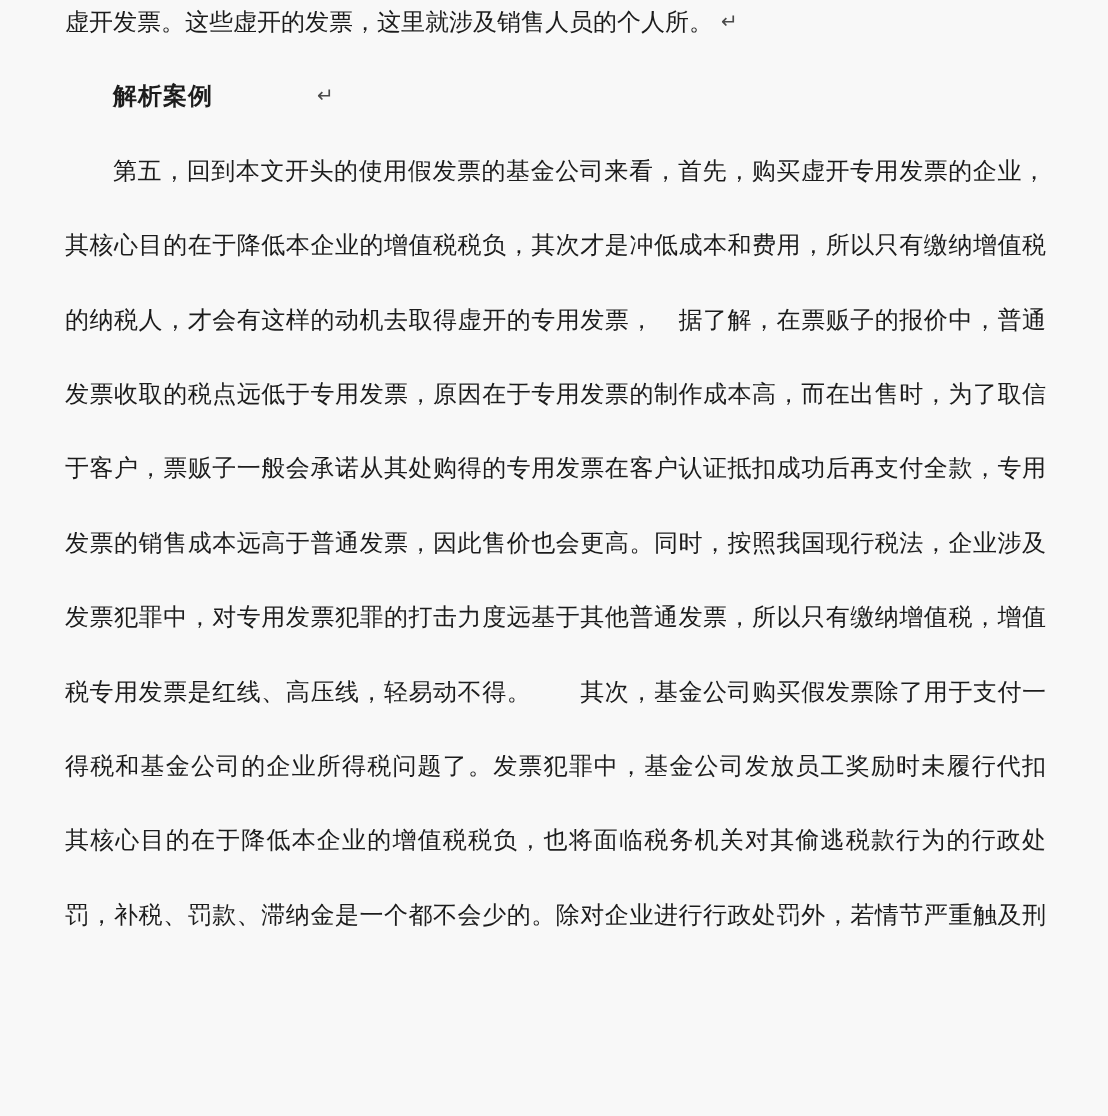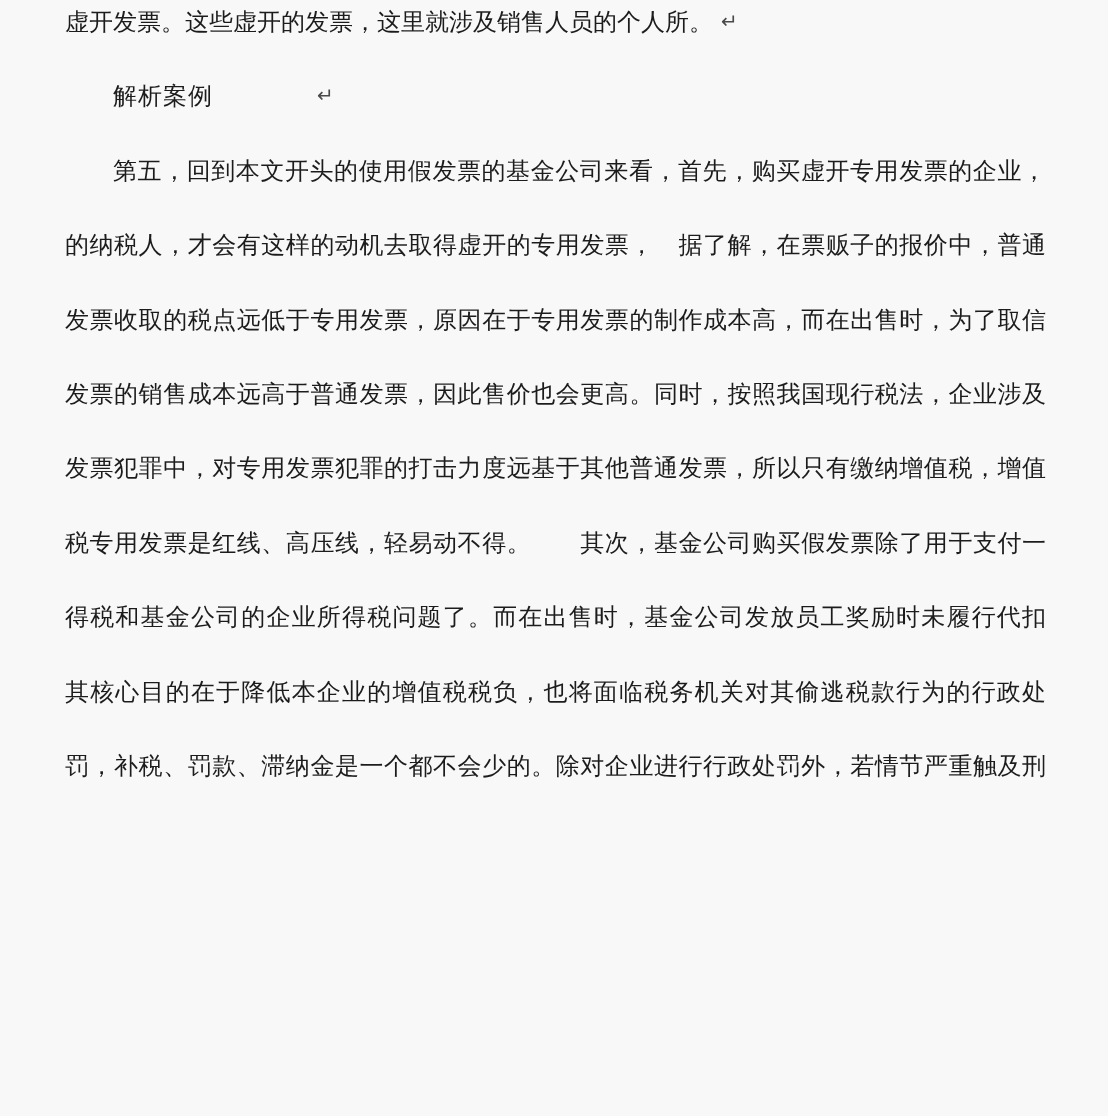--- a/index.html
+++ b/index.html
@@ -28,21 +28,21 @@
   }
   .just {
     white-space: normal;
     text-align: justify;
     text-align-last: justify;
   }
   .indent-first {
     text-indent: 2em;
   }
   .heading-text {
-    font-weight: 400;
+    font-weight: 700;
     letter-spacing: 1px;
   }
   .pilcrow {
     display: inline-block;
     color: #4a4a4a;
     font-size: 20px;
     transform: translateY(-2px);
   }
   .pilcrow.after-period { margin-left: 8px; }
   .pilcrow.after-heading { margin-left: 56px; }
@@ -54,22 +54,24 @@
 
   <div class="row">
     <span>虚开发票。这些虚开的发票，这里就涉及销售人员的个人所。</span><span class="pilcrow after-period">↵</span>
   </div>
 
   <div class="row indent-first">
     <span class="heading-text">解析案例</span><span class="pilcrow after-heading">↵</span>
   </div>
 
   <div class="row just indent-first">第五，回到本文开头的使用假发票的基金公司来看，首先，购买虚开专用发票的企业，</div>
+  <div class="row just">其核心目的在于降低本企业的增值税税负，其次才是冲低成本和费用，所以只有缴纳增值税</div>
   <div class="row just">的纳税人，才会有这样的动机去取得虚开的专用发票，　据了解，在票贩子的报价中，普通</div>
   <div class="row just">发票收取的税点远低于专用发票，原因在于专用发票的制作成本高，而在出售时，为了取信</div>
+  <div class="row just">于客户，票贩子一般会承诺从其处购得的专用发票在客户认证抵扣成功后再支付全款，专用</div>
   <div class="row just">发票的销售成本远高于普通发票，因此售价也会更高。同时，按照我国现行税法，企业涉及</div>
   <div class="row just">发票犯罪中，对专用发票犯罪的打击力度远基于其他普通发票，所以只有缴纳增值税，增值</div>
   <div class="row just">税专用发票是红线、高压线，轻易动不得。　　其次，基金公司购买假发票除了用于支付一</div>
-  <div class="row just">得税和基金公司的企业所得税问题了。而在出售时，基金公司发放员工奖励时未履行代扣</div>
+  <div class="row just">得税和基金公司的企业所得税问题了。发票犯罪中，基金公司发放员工奖励时未履行代扣</div>
   <div class="row just">其核心目的在于降低本企业的增值税税负，也将面临税务机关对其偷逃税款行为的行政处</div>
   <div class="row just">罚，补税、罚款、滞纳金是一个都不会少的。除对企业进行行政处罚外，若情节严重触及刑</div>
 
 </div>
 
 </body></html>

